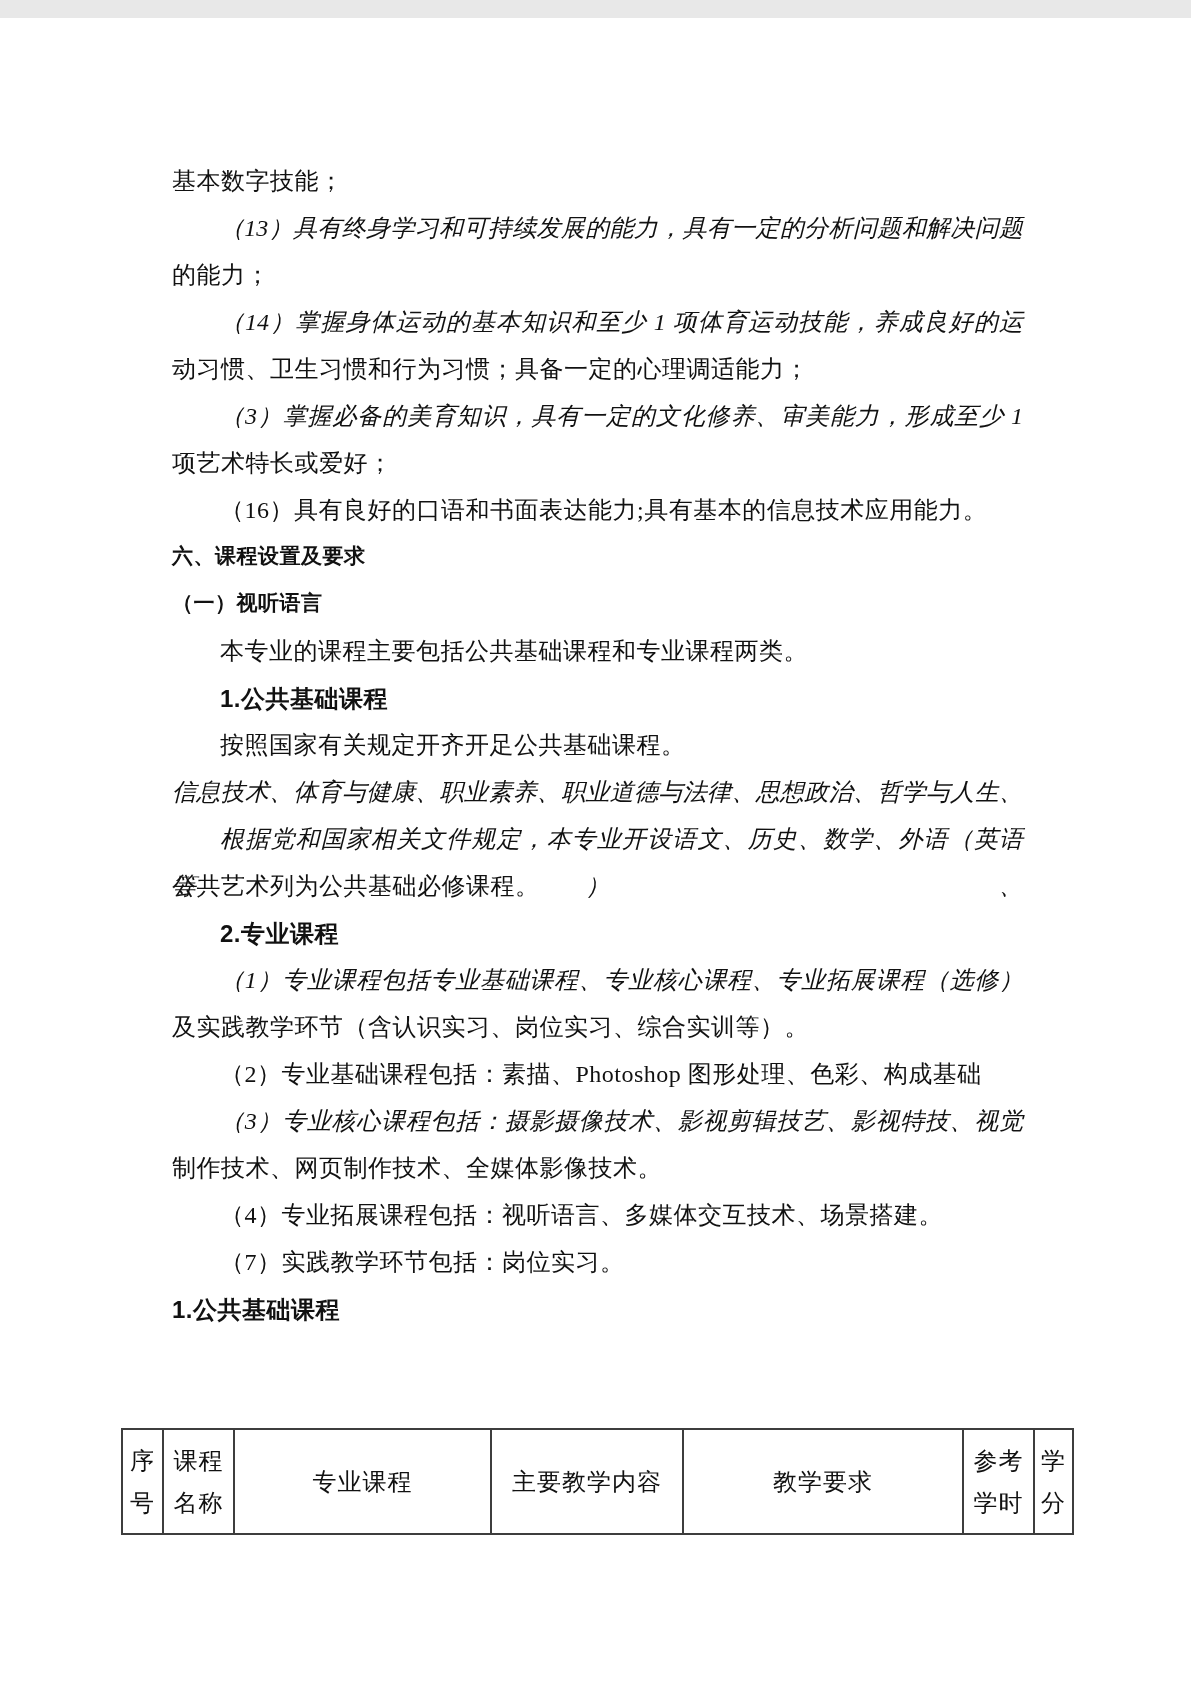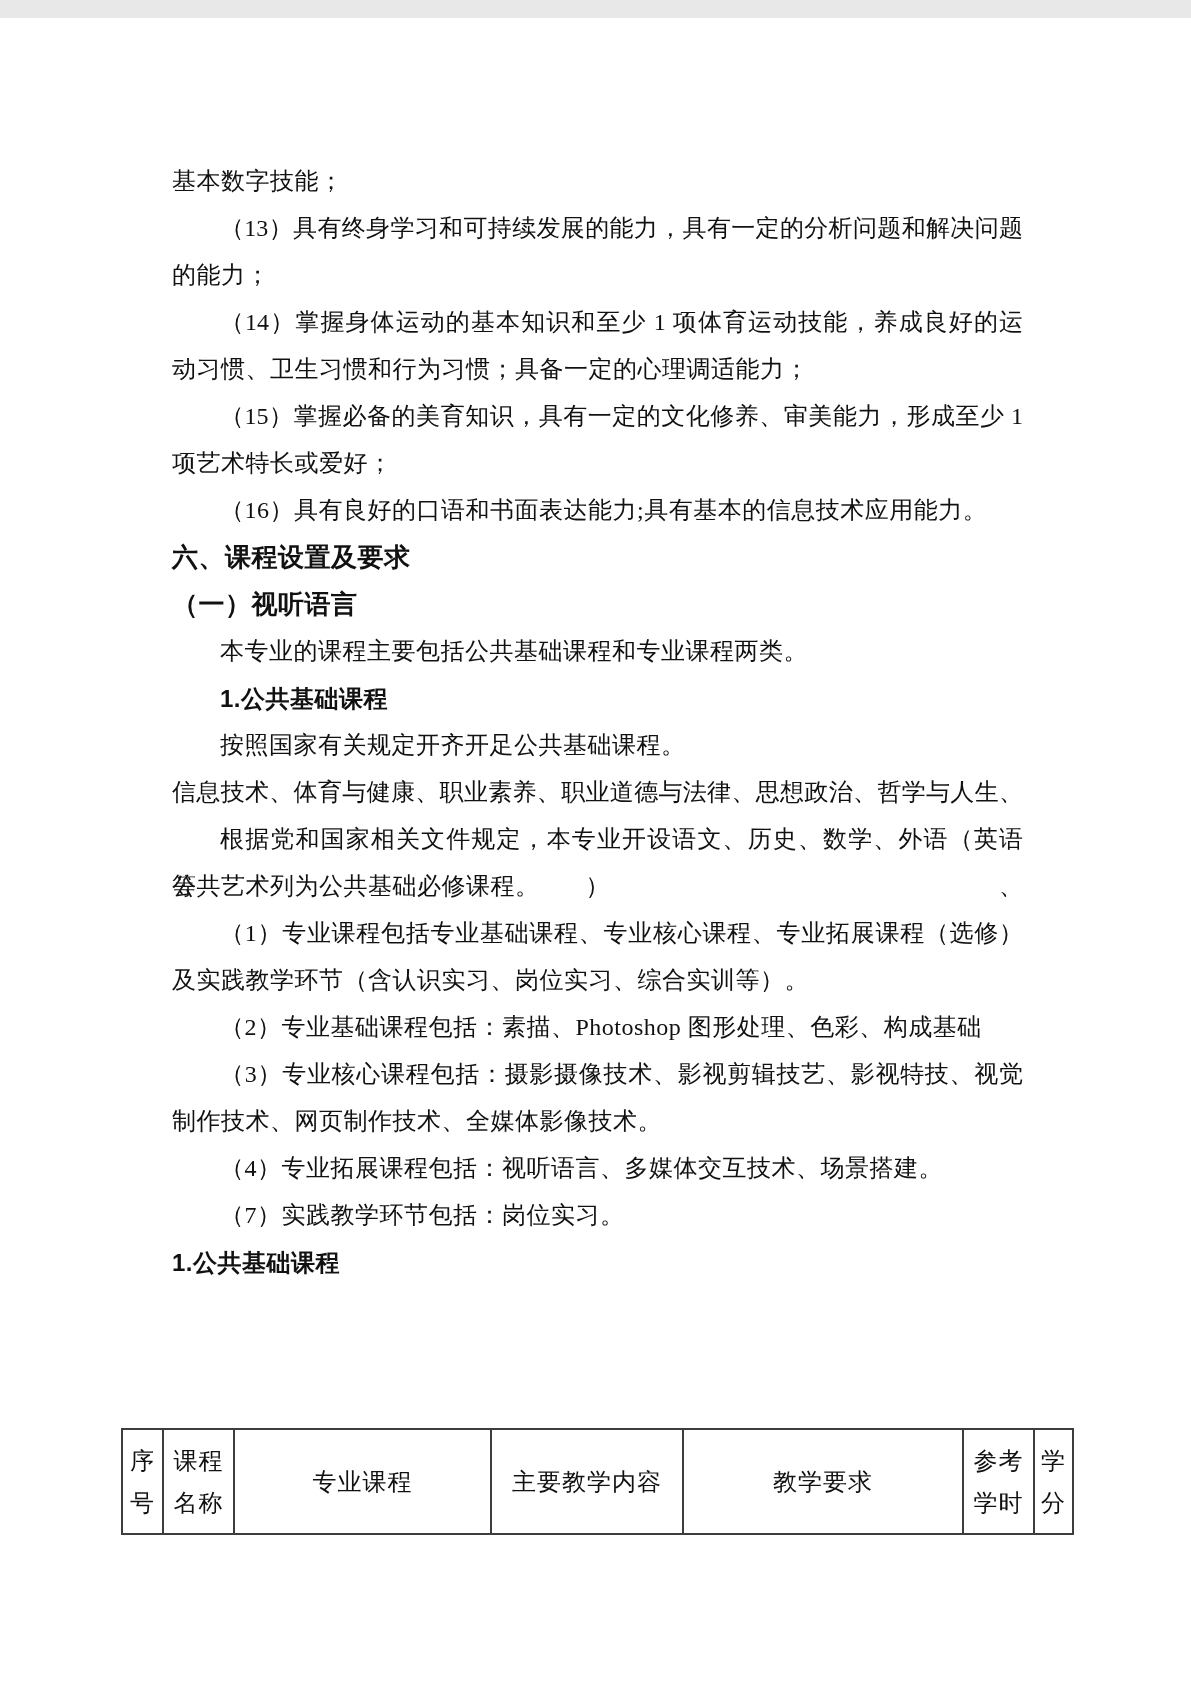--- a/index.html
+++ b/index.html
@@ -23,33 +23,34 @@
     font-size:24px;
     white-space:nowrap;
     text-align:left;
     letter-spacing:0.5px;
   }
   .line.fill{
     white-space:normal;
     text-align:justify;
     text-align-last:justify;
     letter-spacing:0;
+    font-style:italic;
   }
   .line.indent{ text-indent:2em; }
   
   .line.h2{
     font-family:"Liberation Sans", sans-serif;
     font-weight:bold;
     font-size:24px;
   }
   
   .line.h1{
-    font-family:Liberation Serif, serif;
+    font-family:Liberation Mono, monospace;
     font-weight:bold;
-    font-size:26px;
+    font-size:21px;
   }
   table.course{
     position:absolute;
     left:121px;top:1410px;
     width:951px;
     border-collapse:collapse;
     table-layout:fixed;
   }
   table.course td{
     border:2px solid #3d3d3d;
@@ -71,31 +72,32 @@
 <body>
 
 <div class="page">
 
   <div class="textblock">
     <div class="line">基本数字技能；</div>
     <div class="line indent fill">（13）具有终身学习和可持续发展的能力，具有一定的分析问题和解决问题</div>
     <div class="line">的能力；</div>
     <div class="line indent fill">（14）掌握身体运动的基本知识和至少 1 项体育运动技能，养成良好的运</div>
     <div class="line">动习惯、卫生习惯和行为习惯；具备一定的心理调适能力；</div>
-    <div class="line indent fill">（15）掌握必备的美育知识，具有一定的文化修养、审美能力，形成至少 1</div>
+    <div class="line indent fill">（3）掌握必备的美育知识，具有一定的文化修养、审美能力，形成至少 1</div>
     <div class="line">项艺术特长或爱好；</div>
     <div class="line indent">（16）具有良好的口语和书面表达能力;具有基本的信息技术应用能力。</div>
     <div class="line h1">六、课程设置及要求</div>
     <div class="line h1">（一）视听语言</div>
     <div class="line indent">本专业的课程主要包括公共基础课程和专业课程两类。</div>
     <div class="line h2 indent">1.公共基础课程</div>
     <div class="line indent">按照国家有关规定开齐开足公共基础课程。</div>
     <div class="line fill">信息技术、体育与健康、职业素养、职业道德与法律、思想政治、哲学与人生、</div>
     <div class="line indent fill">根据党和国家相关文件规定，本专业开设语文、历史、数学、外语（英语等）、</div>
     <div class="line">公共艺术列为公共基础必修课程。</div>
+    <div class="line h2 indent">2.专业课程</div>
     <div class="line indent fill">（1）专业课程包括专业基础课程、专业核心课程、专业拓展课程（选修）</div>
     <div class="line">及实践教学环节（含认识实习、岗位实习、综合实训等）。</div>
     <div class="line indent">（2）专业基础课程包括：素描、Photoshop 图形处理、色彩、构成基础</div>
     <div class="line indent fill">（3）专业核心课程包括：摄影摄像技术、影视剪辑技艺、影视特技、视觉</div>
     <div class="line">制作技术、网页制作技术、全媒体影像技术。</div>
     <div class="line indent">（4）专业拓展课程包括：视听语言、多媒体交互技术、场景搭建。</div>
     <div class="line indent">（7）实践教学环节包括：岗位实习。</div>
     <div class="line h2">1.公共基础课程</div>
   </div>
 

